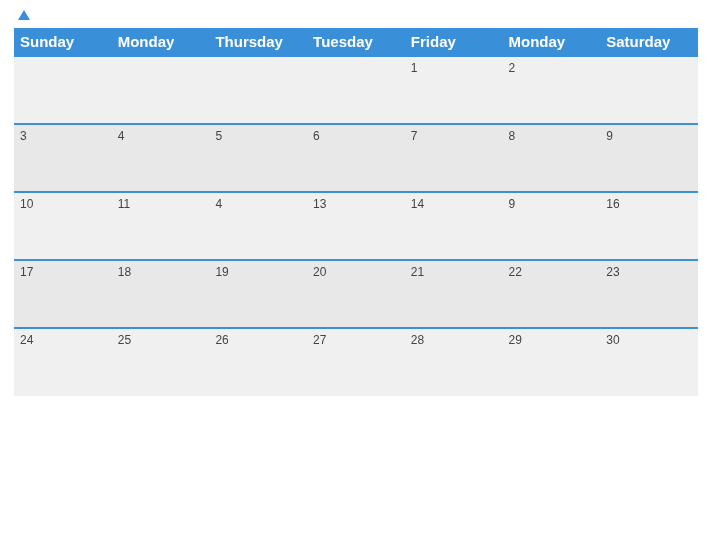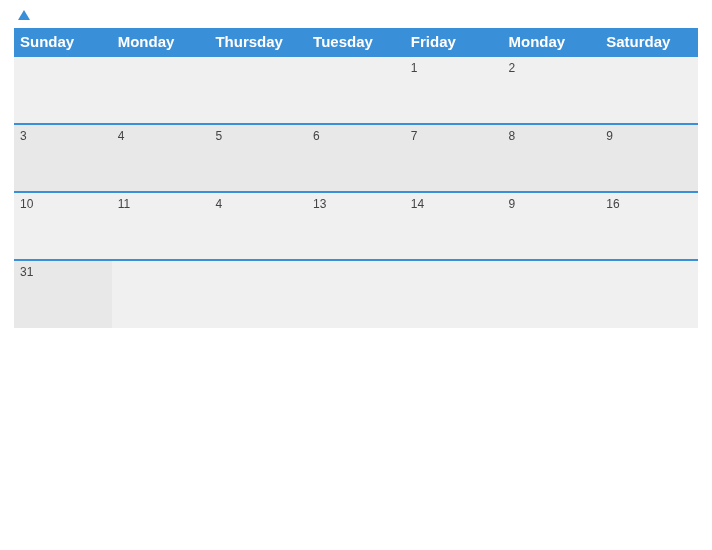--- a/index.html
+++ b/index.html
@@ -156,23 +156,32 @@
         <tr>
           <td><span class="day-num">10</span></td>
           <td><span class="day-num">11</span></td>
           <td><span class="day-num">4</span></td>
           <td><span class="day-num">13</span></td>
           <td><span class="day-num">14</span></td>
           <td><span class="day-num">9</span></td>
           <td><span class="day-num">16</span></td>
         </tr>
         <tr>
-          <td><span class="day-num">31</span></td>
-          <td class="empty"></td>
-          <td class="empty"></td>
-          <td class="empty"></td>
-          <td class="empty"></td>
-          <td class="empty"></td>
-          <td class="empty"></td>
+          <td><span class="day-num">17</span></td>
+          <td><span class="day-num">18</span></td>
+          <td><span class="day-num">19</span></td>
+          <td><span class="day-num">20</span></td>
+          <td><span class="day-num">21</span></td>
+          <td><span class="day-num">22</span></td>
+          <td><span class="day-num">23</span></td>
+        </tr>
+        <tr>
+          <td><span class="day-num">24</span></td>
+          <td><span class="day-num">25</span></td>
+          <td><span class="day-num">26</span></td>
+          <td><span class="day-num">27</span></td>
+          <td><span class="day-num">28</span></td>
+          <td><span class="day-num">29</span></td>
+          <td><span class="day-num">30</span></td>
         </tr>
       </tbody>
   </table>
 </div>
 
 </body></html>

